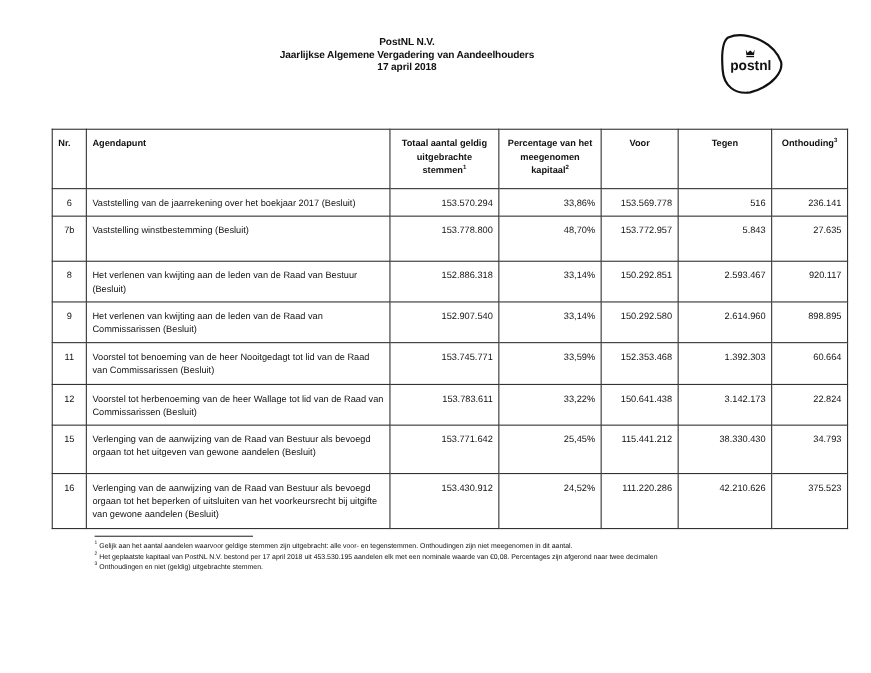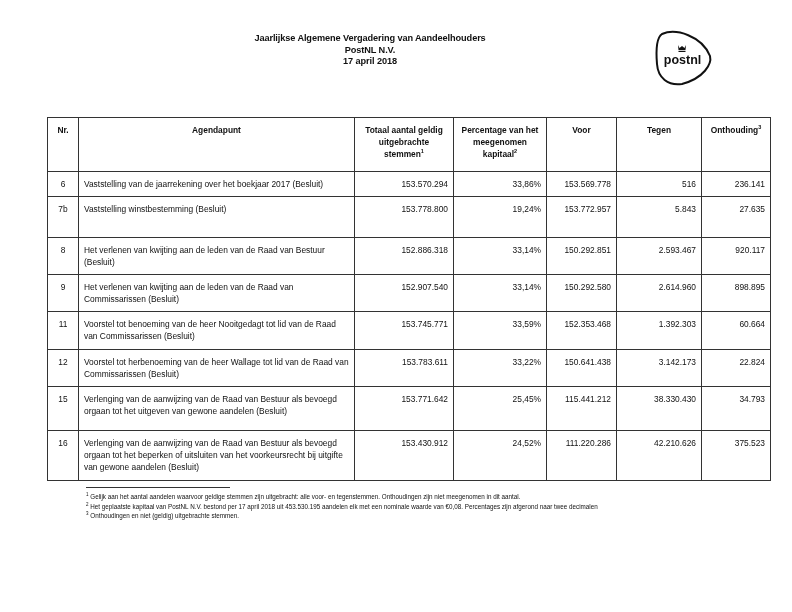--- a/index.html
+++ b/index.html
@@ -6,34 +6,34 @@
   body { width:792px; height:612px; position:relative; overflow:hidden;
          font-family:"Liberation Sans", sans-serif; color:#111; }
   .title-block { position:absolute; left:200px; top:33px; width:340px; text-align:center;
                  font-weight:bold; font-size:9.2px; line-height:11.5px; letter-spacing:-0.1px; }
   .logo { position:absolute; left:652px; top:28px; width:62px; height:60px; }
   table.results { position:absolute; left:47px; top:117px; border-collapse:collapse;
                   font-size:8.4px; table-layout:fixed; }
   table.results th, table.results td { border:1px solid #333; vertical-align:top;
                   padding:6px 5px 0 5px; line-height:12px; }
   table.results th { font-weight:bold; text-align:center; height:47px; }
-  table.results th.left { text-align:center; }
+  table.results th.left { text-align:left; }
   table.results td.num { text-align:right;margin-top:24px; }
   table.results td.nr { text-align:center; }
   sup { font-size:5.5px; vertical-align:super; line-height:0; }
   .fn-rule { position:absolute; left:86px; top:487px; width:144px; border-top:1px solid #333; }
   .footnotes { position:absolute; left:86px; top:492px; font-size:6.3px; line-height:9.5px; width:660px; }
   .footnotes sup { font-size:4.5px; }
 </style>
 </head>
 <body>
 
 <div class="title-block">
+  <div>PostNL N.V.</div>
   <div>Jaarlijkse Algemene Vergadering van Aandeelhouders</div>
-  <div>PostNL N.V.</div>
   <div>17 april 2018</div>
 </div>
 
 <div class="logo">
   <svg width="62" height="60" viewBox="0 0 62 60">
     <path d="M10 6 C 24 0, 50 8, 58 28 C 60 36, 52 50, 30 56 C 16 58, 6 50, 5 36 C 4 24, 4 10, 10 6 Z" fill="none" stroke="#111" stroke-width="2"></path>
     <g>
       <path d="M26 17 L27.5 20 L30 18 L32.5 20 L34 17 L33.5 22 L26.5 22 Z" fill="#111"></path>
       <rect x="26.5" y="22.8" width="7" height="1.2" fill="#111"></rect>
     </g>
@@ -69,21 +69,21 @@
       <td class="num">153.570.294</td>
       <td class="num">33,86%</td>
       <td class="num">153.569.778</td>
       <td class="num">516</td>
       <td class="num">236.141</td>
     </tr>
     <tr style="height:41px">
       <td class="nr">7b</td>
       <td>Vaststelling winstbestemming (Besluit)</td>
       <td class="num">153.778.800</td>
-      <td class="num">19,24%</td>
+      <td class="num">48,70%</td>
       <td class="num">153.772.957</td>
       <td class="num">5.843</td>
       <td class="num">27.635</td>
     </tr>
     <tr style="height:37px">
       <td class="nr">8</td>
       <td>Het verlenen van kwijting aan de leden van de Raad van Bestuur (Besluit)</td>
       <td class="num">152.886.318</td>
       <td class="num">33,14%</td>
       <td class="num">150.292.851</td>

